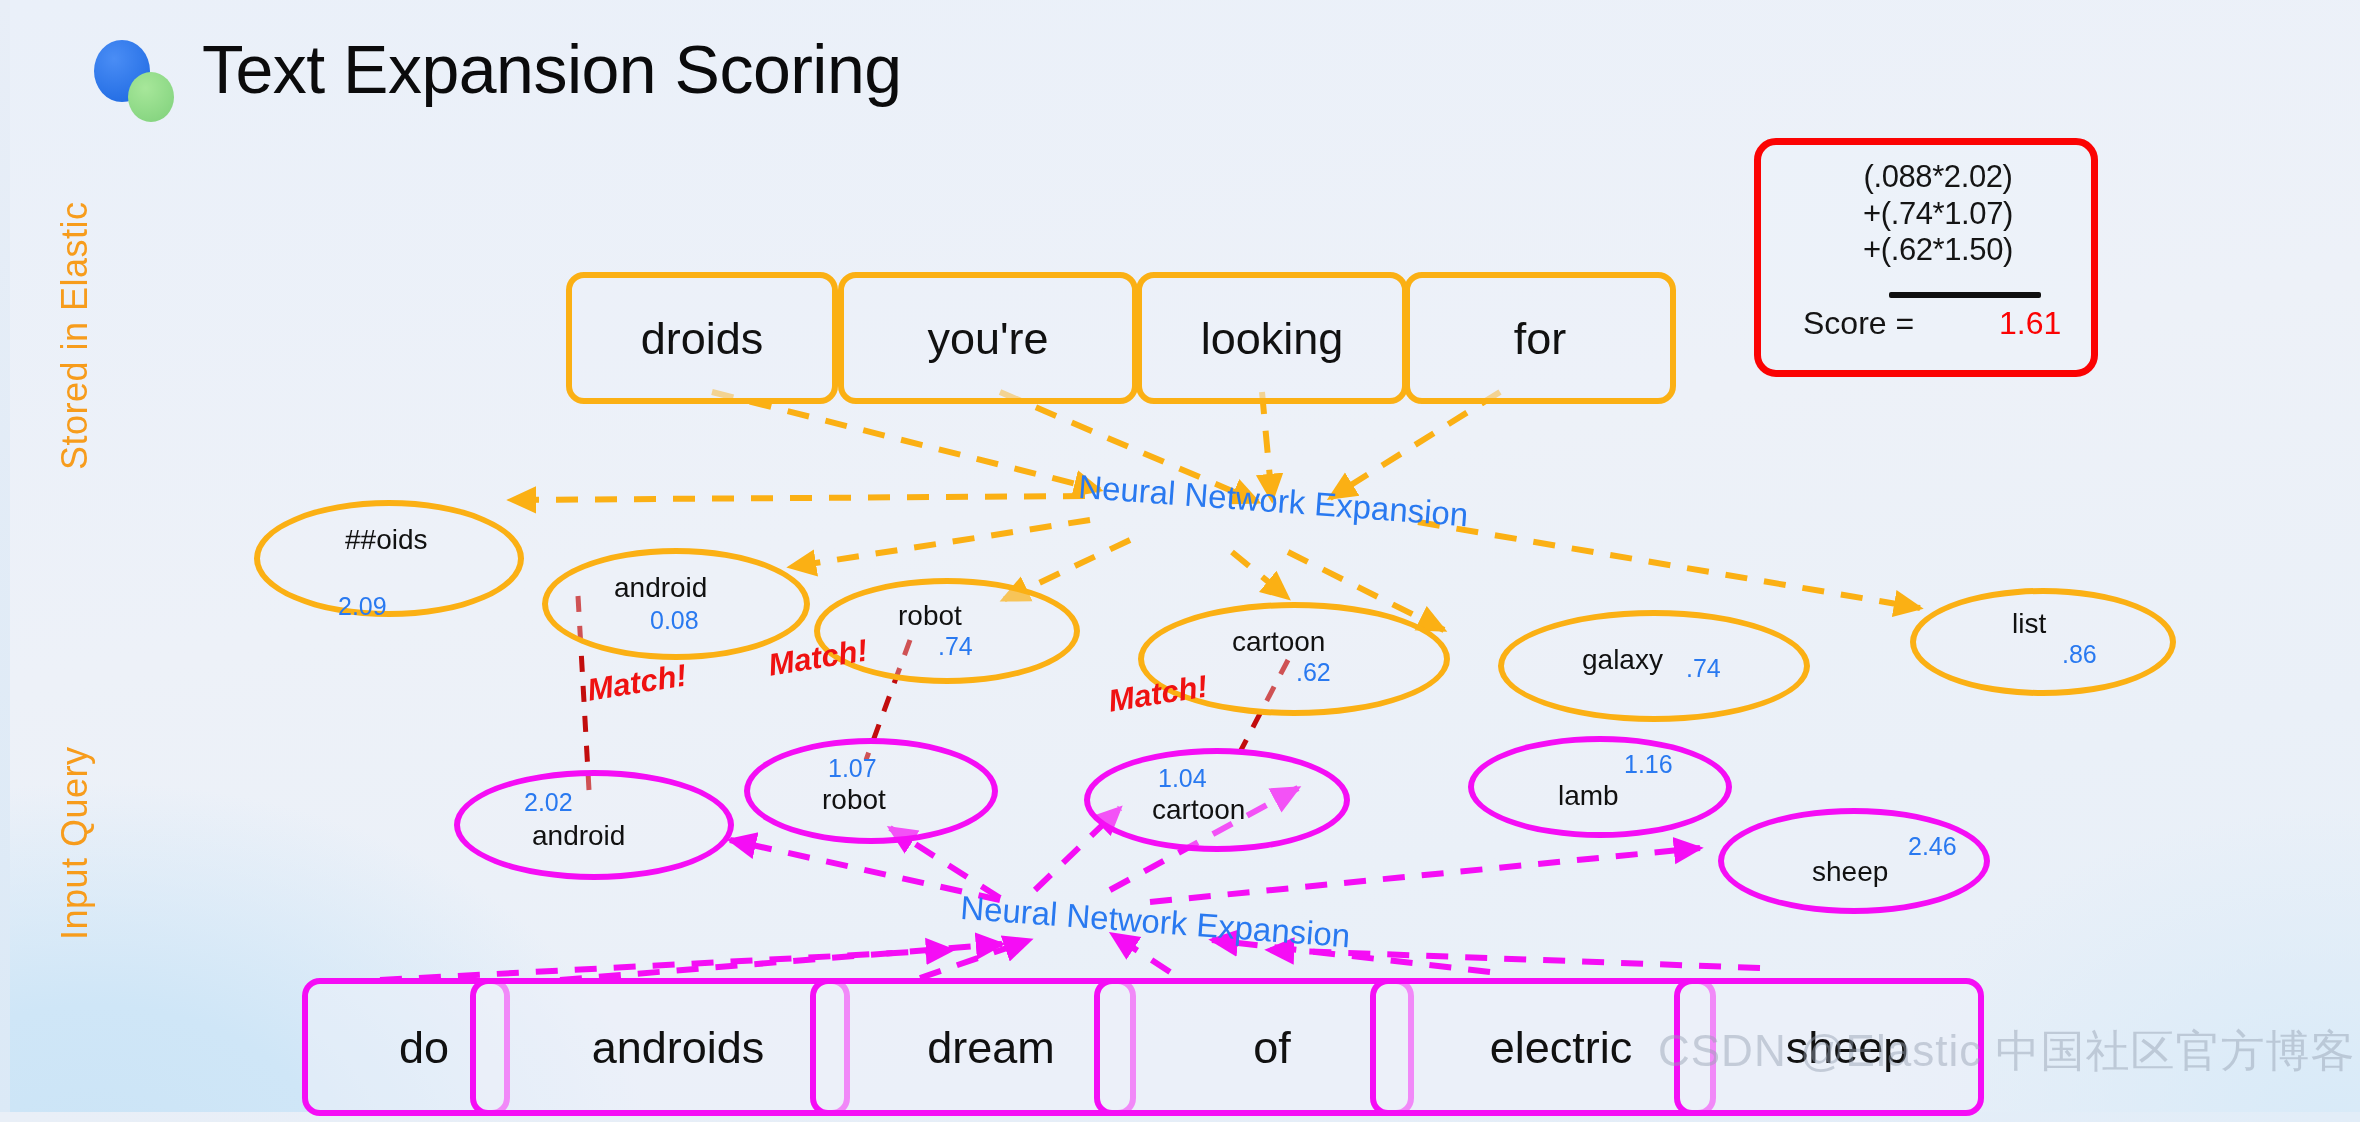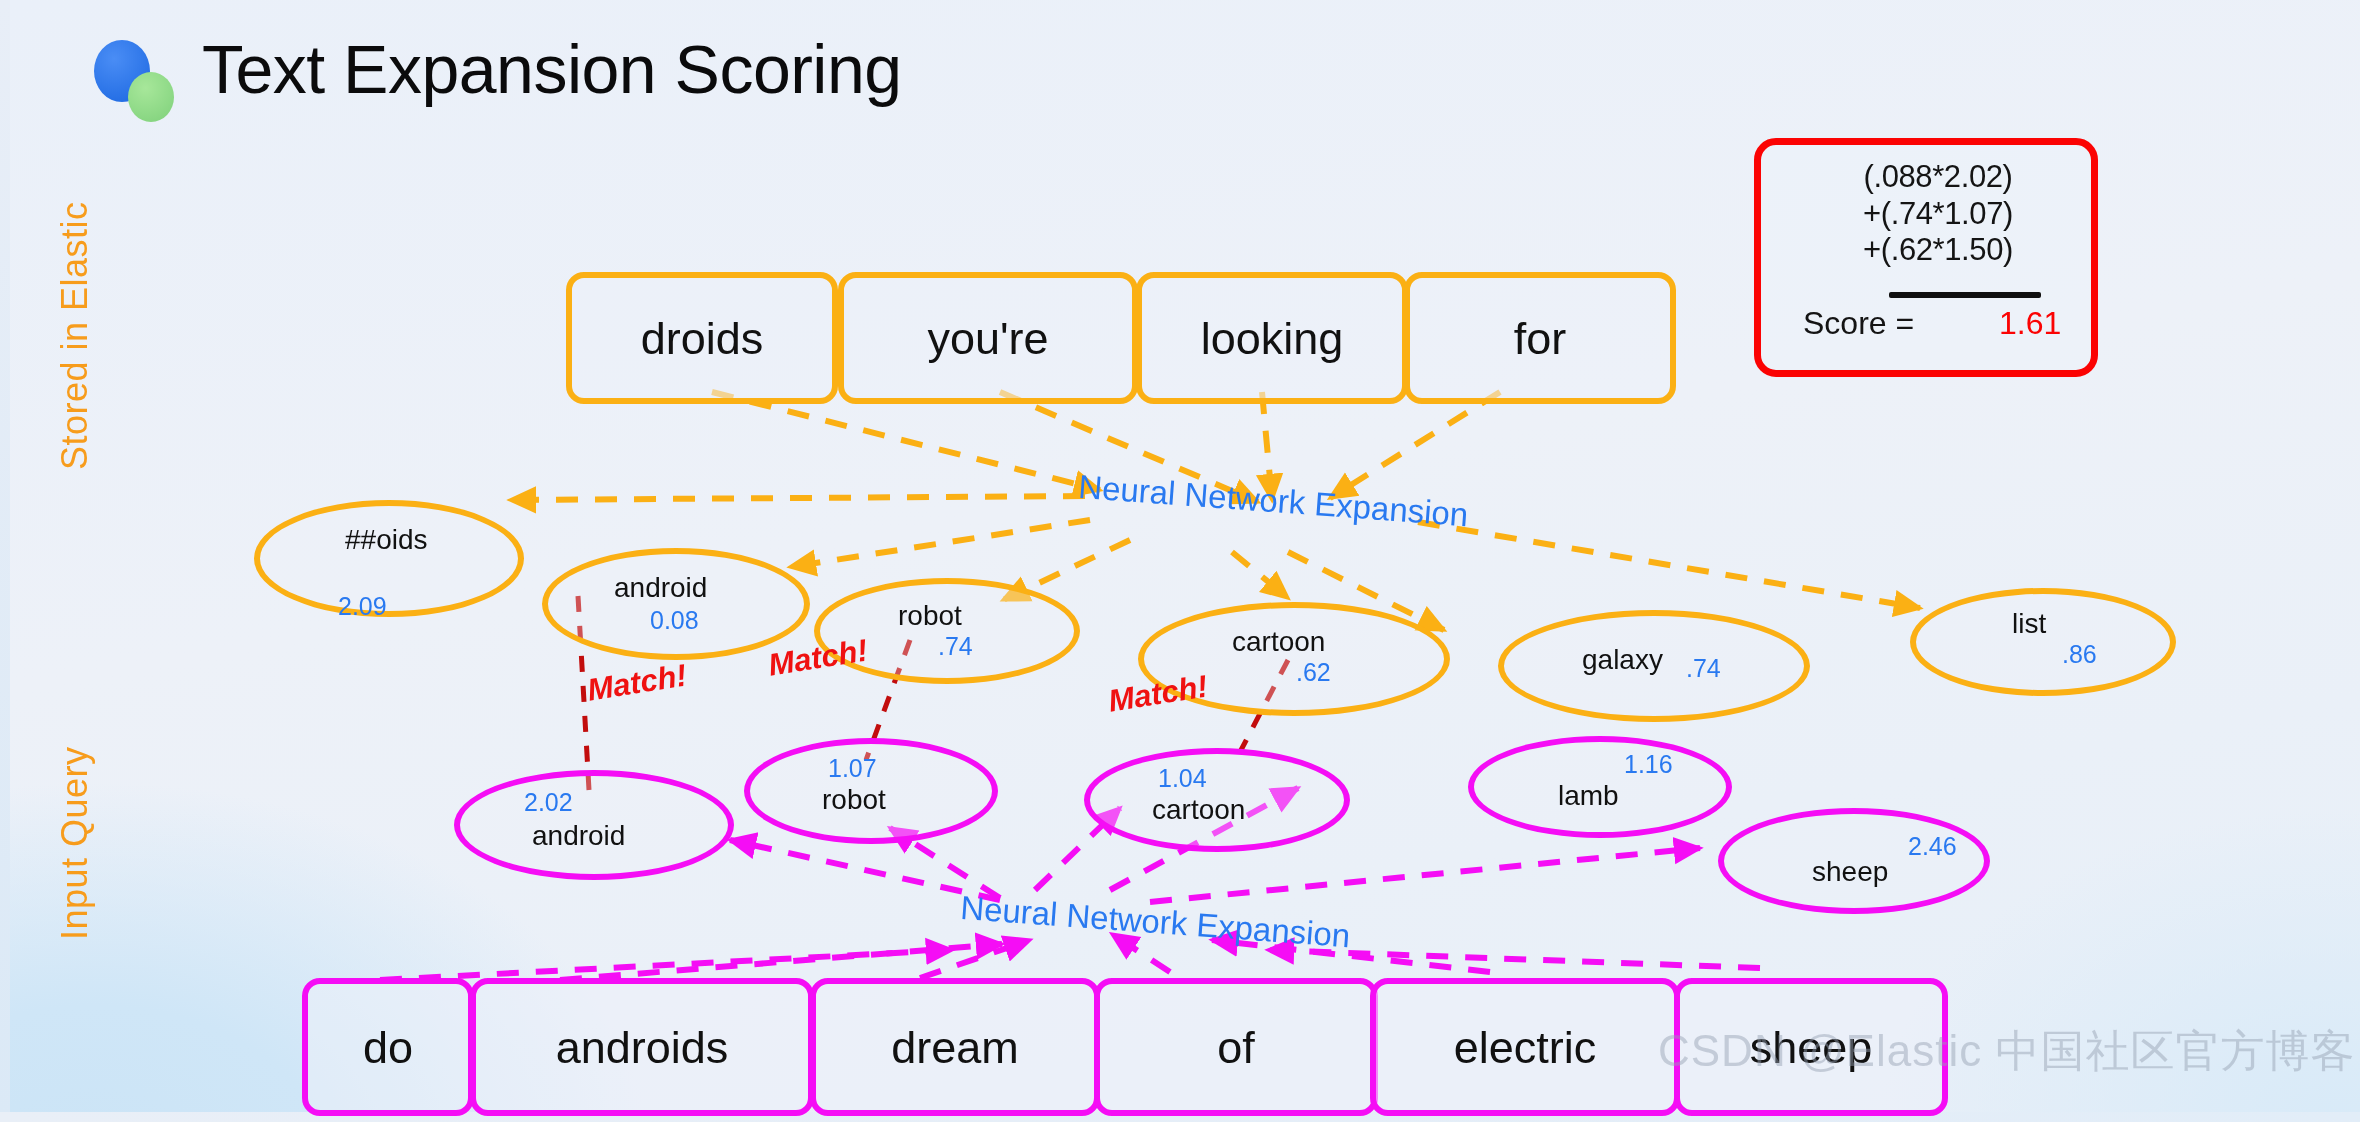--- a/index.html
+++ b/index.html
@@ -41,21 +41,21 @@
   .scoreeq div{font-size:31px;color:#141414;line-height:1.18;letter-spacing:-.4px;}
   .eqline{position:absolute;left:128px;top:147px;width:152px;height:6px;background:#101010;border-radius:2px;}
   .scorelab{position:absolute;left:42px;top:160px;font-size:32px;color:#141414;}
   .scoreval{position:absolute;left:238px;top:160px;font-size:32px;color:#fb0303;}
 
   
   .wbox{position:absolute;display:flex;align-items:center;justify-content:center;
     border-radius:18px;background:rgba(236,241,249,.55);}
   .wbox span{font-size:45px;color:#111;line-height:1;}
   .wbox.orange{border:6px solid #fbb014;}
-  .wbox.magenta{border:6px solid #f50df5;}
+  .wbox.magenta{border:6px solid #f50df5;padding-left:36px;}
 
   
   .ell{position:absolute;border-radius:50%;background:rgba(237,242,249,.30);}
   .ell.orange{border:6px solid #fbb014;}
   .ell.magenta{border:6px solid #f50df5;}
   .ell .w{position:absolute;font-size:28px;color:#111;white-space:nowrap;}
   .ell .n{position:absolute;font-size:25px;color:#2979f0;white-space:nowrap;}
 
   
   .nnlab{position:absolute;color:#2979f0;font-size:33px;white-space:nowrap;}

